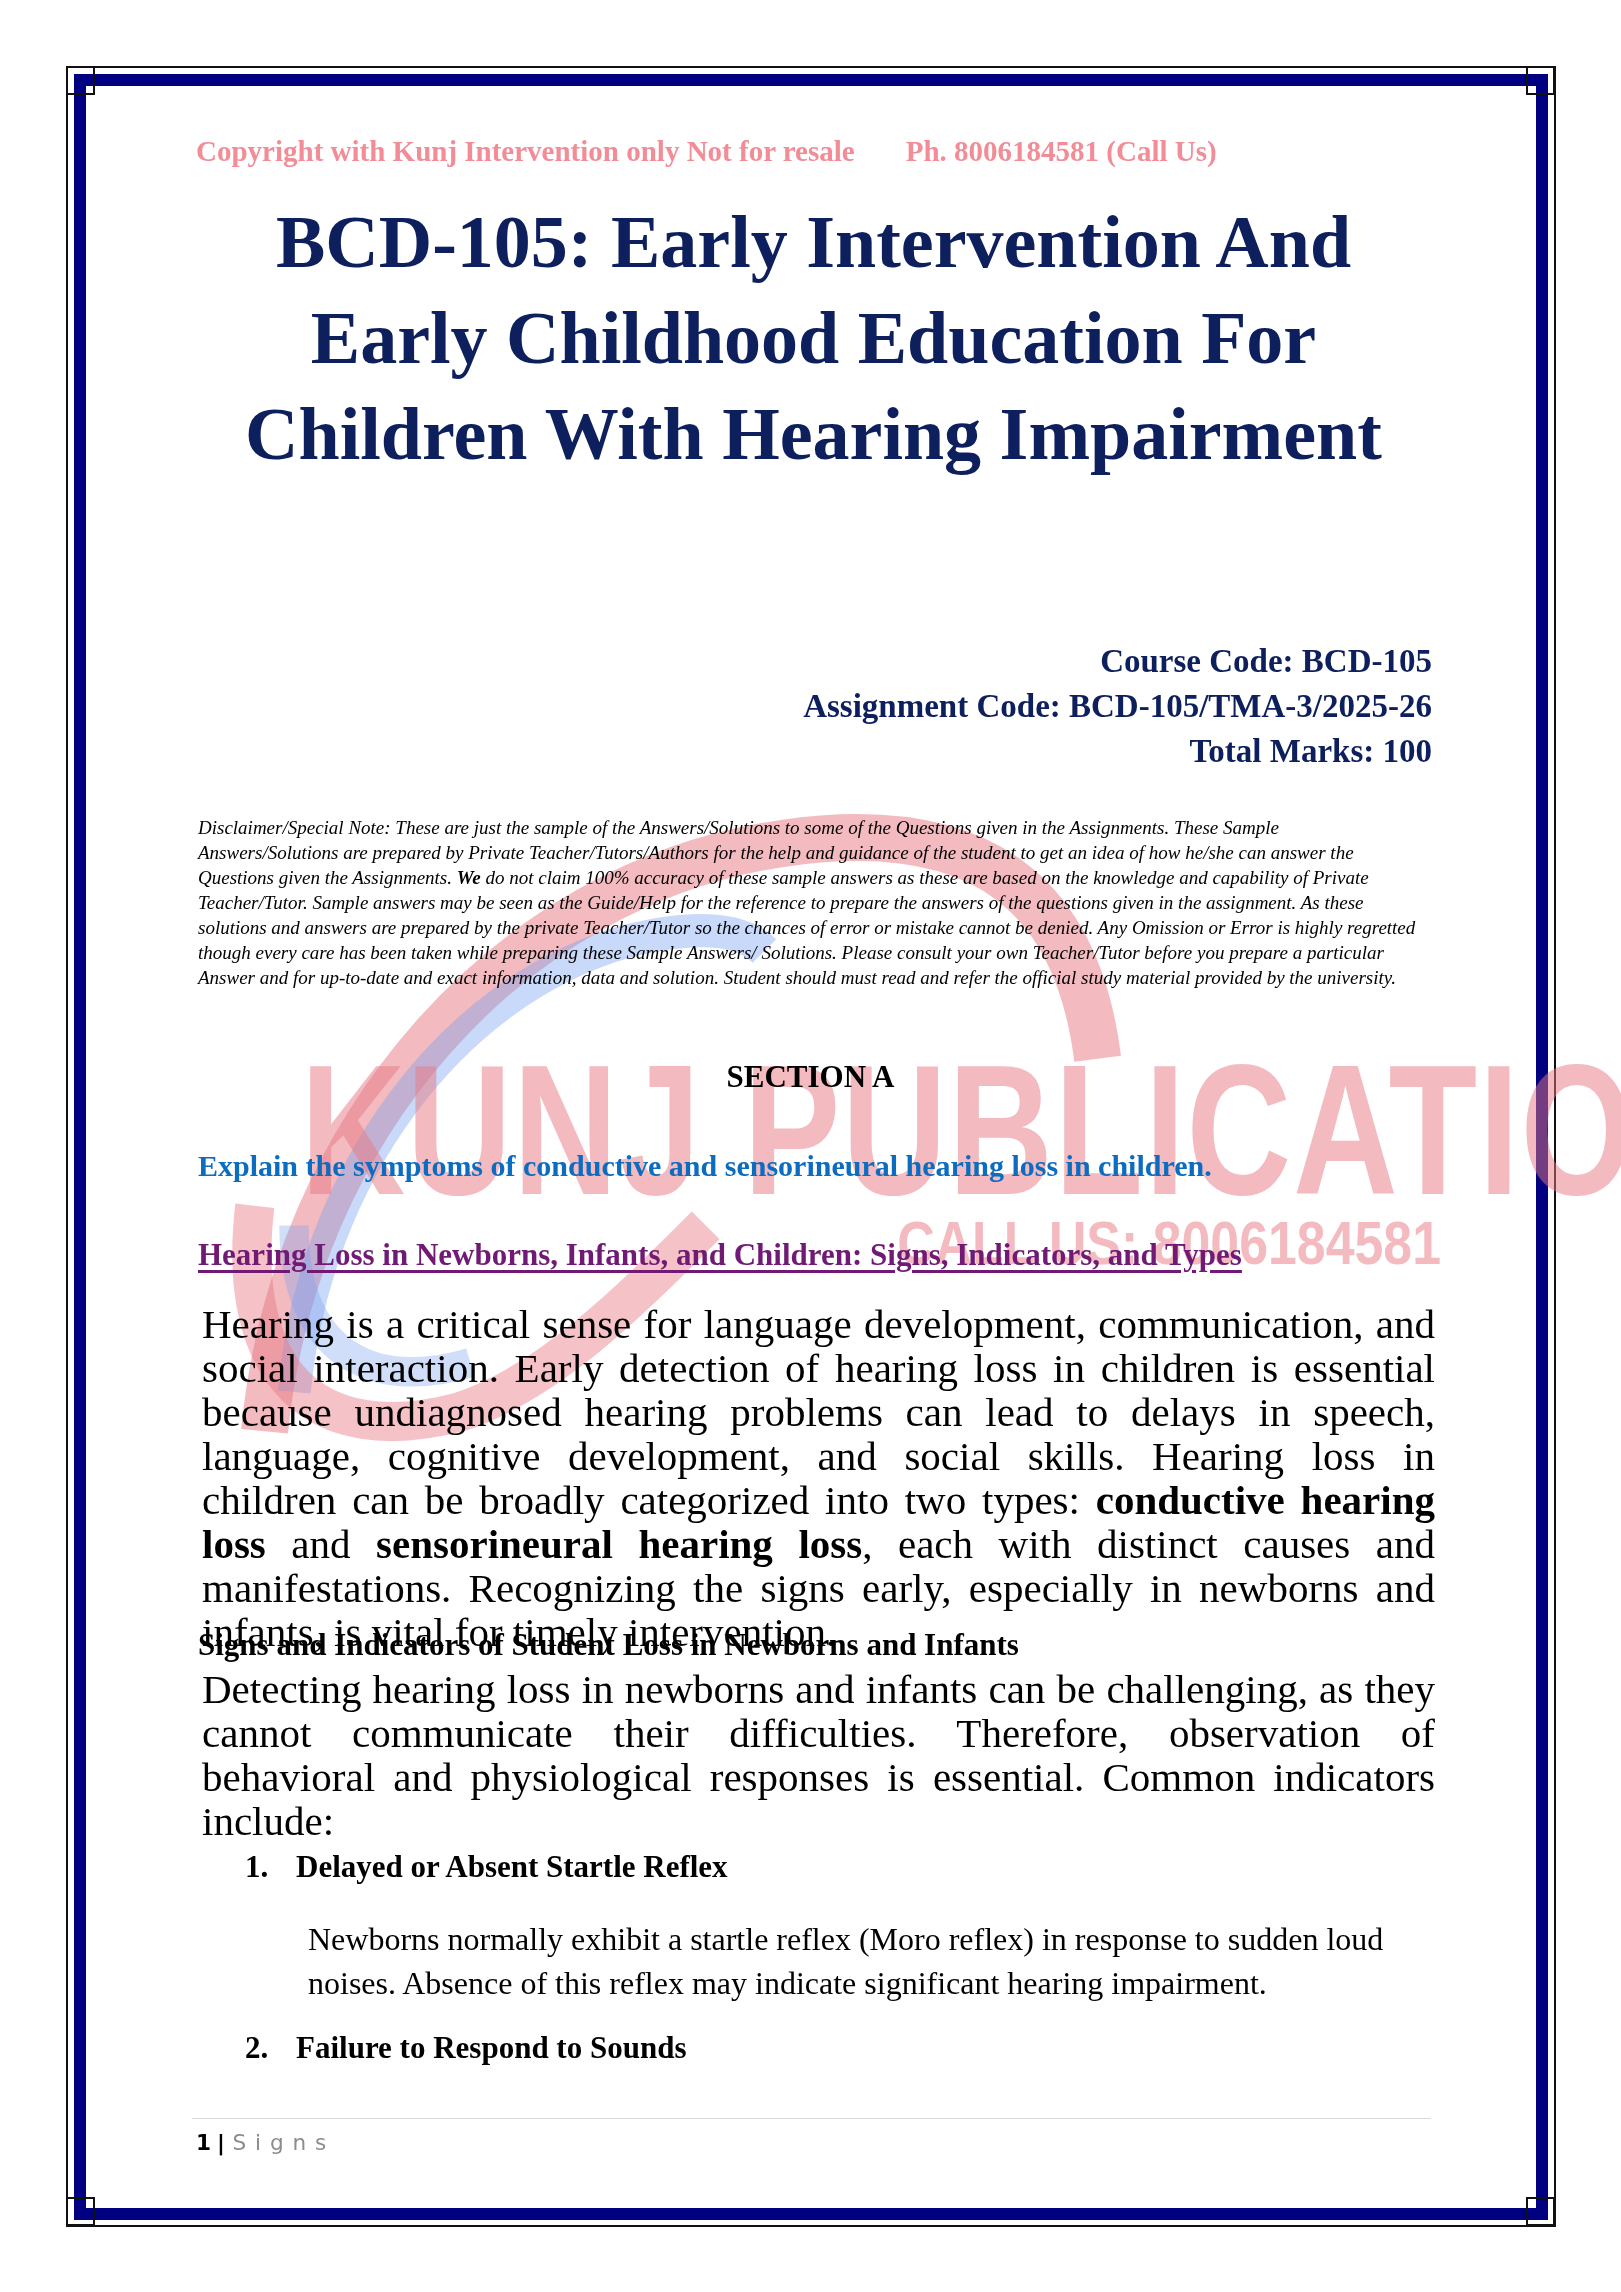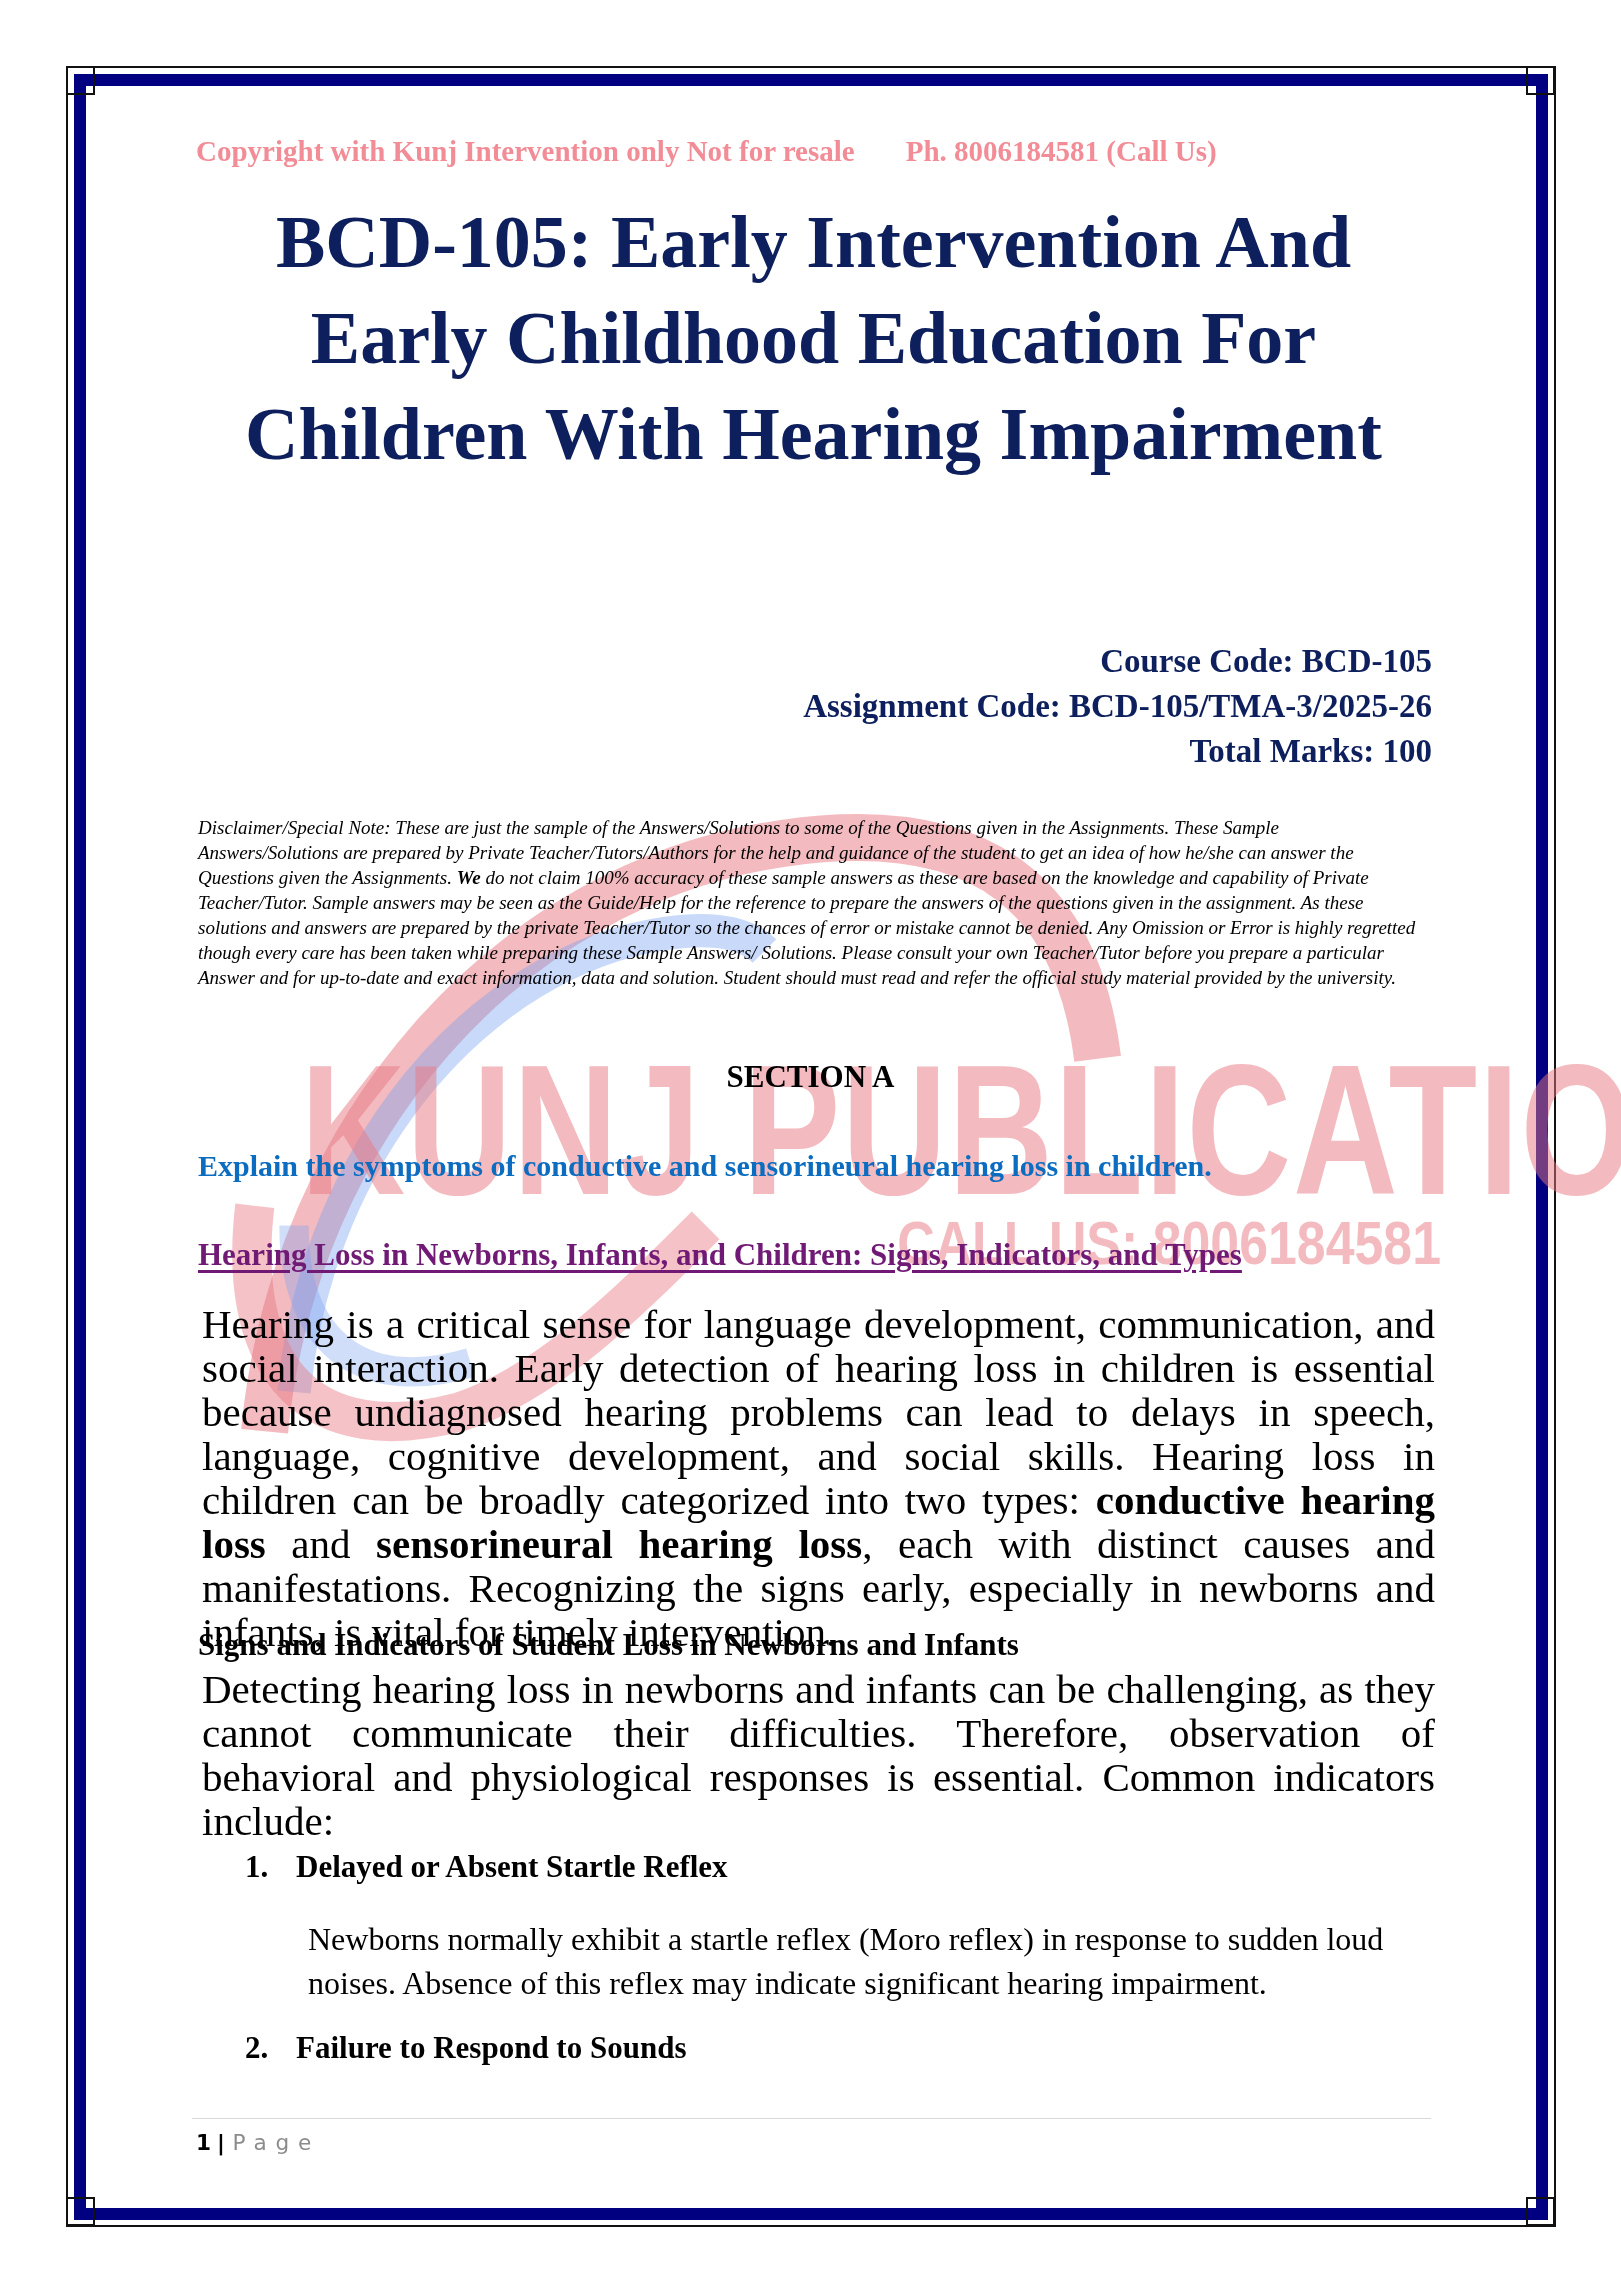--- a/index.html
+++ b/index.html
@@ -128,16 +128,16 @@
 
   <p class="para p2">Detecting hearing loss in newborns and infants can be challenging, as they cannot communicate their difficulties. Therefore, observation of behavioral and physiological responses is essential. Common indicators include:</p>
 
   <p class="list-item-title li1"><span class="num">1.</span><span>Delayed or Absent Startle Reflex</span></p>
   <p class="list-item-body">Newborns normally exhibit a startle reflex (Moro reflex) in response to sudden loud noises. Absence of this reflex may indicate significant hearing impairment.</p>
 
   <p class="list-item-title li2"><span class="num">2.</span><span>Failure to Respond to Sounds</span></p>
 
   <div class="footer-rule"></div>
   <div class="footer">
-    <span class="pnum">1</span><span class="sep">|</span><span class="plabel">Page</span>
+    <span class="pnum">1</span><span class="sep">|</span><span class="plabel">Signs</span>
   </div>
 </div>
 
 
 </body></html>

